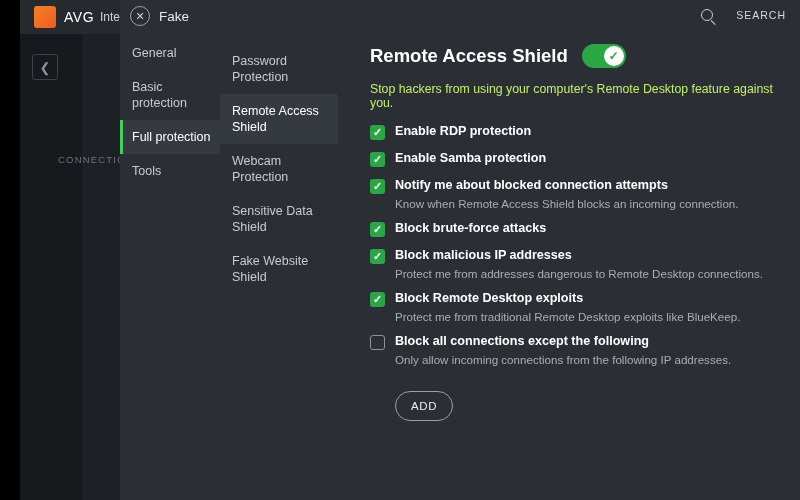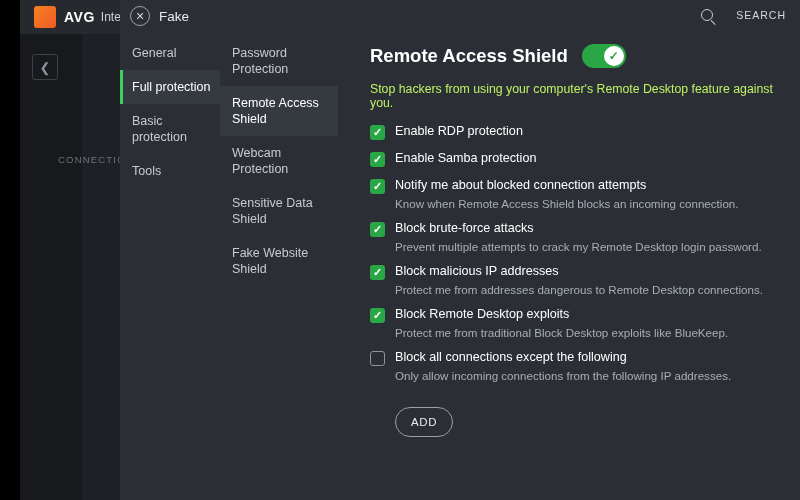--- a/index.html
+++ b/index.html
@@ -34,21 +34,21 @@
   .avg-logo {
     width: 22px; height: 22px;
     background: linear-gradient(135deg,#f5821f,#f05a28);
     border-radius: 3px;
     display: inline-block;
     margin-right: 8px;
   }
   .avg-name {
     color: #fff;
     font-size: 14px;
-    font-weight: bold;
+    font-weight: normal;
     letter-spacing: .5px;
   }
   .avg-sub {
     color: #cfd3d8;
     font-size: 12px;
     margin-left: 6px;
   }
   .bg-sidebar {
     position: absolute;
     left: 20px; top: 34px;
@@ -158,21 +158,21 @@
     cursor: pointer;
   }
   .nav-item.active {
     background: #353a41;
     color: #fff;
     border-left: 3px solid #3ecf5c;
     padding-left: 9px;
   }
   .nav-secondary {
     position: absolute;
-    left: 100px; top: 36px;
+    left: 100px; top: 44px;
     width: 118px;
   }
   .sub-item {
     padding: 9px 10px 9px 12px;
     color: #c6cbd2;
     font-size: 12.5px;
     line-height: 1.28;
     cursor: pointer;
   }
   .sub-item.active {
@@ -243,21 +243,21 @@
     text-align: center;
     font-weight: bold;
   }
   .cb.off {
     background: transparent;
     border: 1.4px solid #8d939b;
   }
   .opt-label {
     color: #fff;
     font-size: 12.6px;
-    font-weight: normal;
+    font-weight: bold;
   }
   .opt-desc {
     color: #a8aeb6;
     font-size: 11.6px;
     margin: 3px 0 0 25px;
   }
   .add-btn {
     margin: 14px 0 0 25px;
     width: 58px; height: 30px;
     border: 1px solid #9aa0a8;
@@ -297,22 +297,22 @@
         <span class="close-label">Fake</span>
       </div>
       <div class="search-btn">
         <span class="search-glyph"></span>
         <span class="search-text">SEARCH</span>
       </div>
     </div>
 
     <div class="nav-primary">
       <div class="nav-item">General</div>
+      <div class="nav-item">Basic protection</div>
       <div class="nav-item active">Full protection</div>
-      <div class="nav-item">Basic protection</div>
       <div class="nav-item">Tools</div>
     </div>
 
     <div class="nav-secondary">
       <div class="sub-item">Password Protection</div>
       <div class="sub-item active">Remote Access Shield</div>
       <div class="sub-item">Webcam Protection</div>
       <div class="sub-item">Sensitive Data Shield</div>
       <div class="sub-item">Fake Website Shield</div>
     </div>
@@ -350,37 +350,36 @@
             <span class="opt-label">Notify me about blocked connection attempts</span>
           </div>
           <div class="opt-desc">Know when Remote Access Shield blocks an incoming connection.</div>
         </div>
 
         <div class="opt">
           <div class="opt-head">
             <span class="cb on">✓</span>
             <span class="opt-label">Block brute-force attacks</span>
           </div>
-          <div class="opt-desc">Prevent multiple attempts to crack my Remote Desktop login password.</div>
         </div>
 
         <div class="opt">
           <div class="opt-head">
             <span class="cb on">✓</span>
             <span class="opt-label">Block malicious IP addresses</span>
           </div>
           <div class="opt-desc">Protect me from addresses dangerous to Remote Desktop connections.</div>
         </div>
 
         <div class="opt">
           <div class="opt-head">
             <span class="cb on">✓</span>
             <span class="opt-label">Block Remote Desktop exploits</span>
           </div>
-          <div class="opt-desc">Protect me from traditional Block Desktop exploits like BlueKeep.</div>
+          <div class="opt-desc">Protect me from traditional Remote Desktop exploits like BlueKeep.</div>
         </div>
 
         <div class="opt">
           <div class="opt-head">
             <span class="cb off"></span>
             <span class="opt-label">Block all connections except the following</span>
           </div>
           <div class="opt-desc">Only allow incoming connections from the following IP addresses.</div>
         </div>
 

